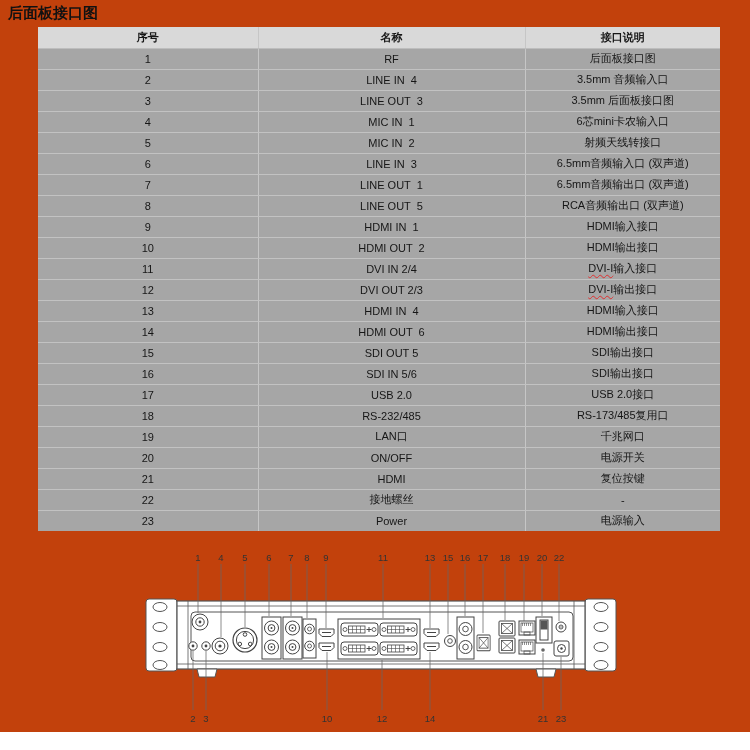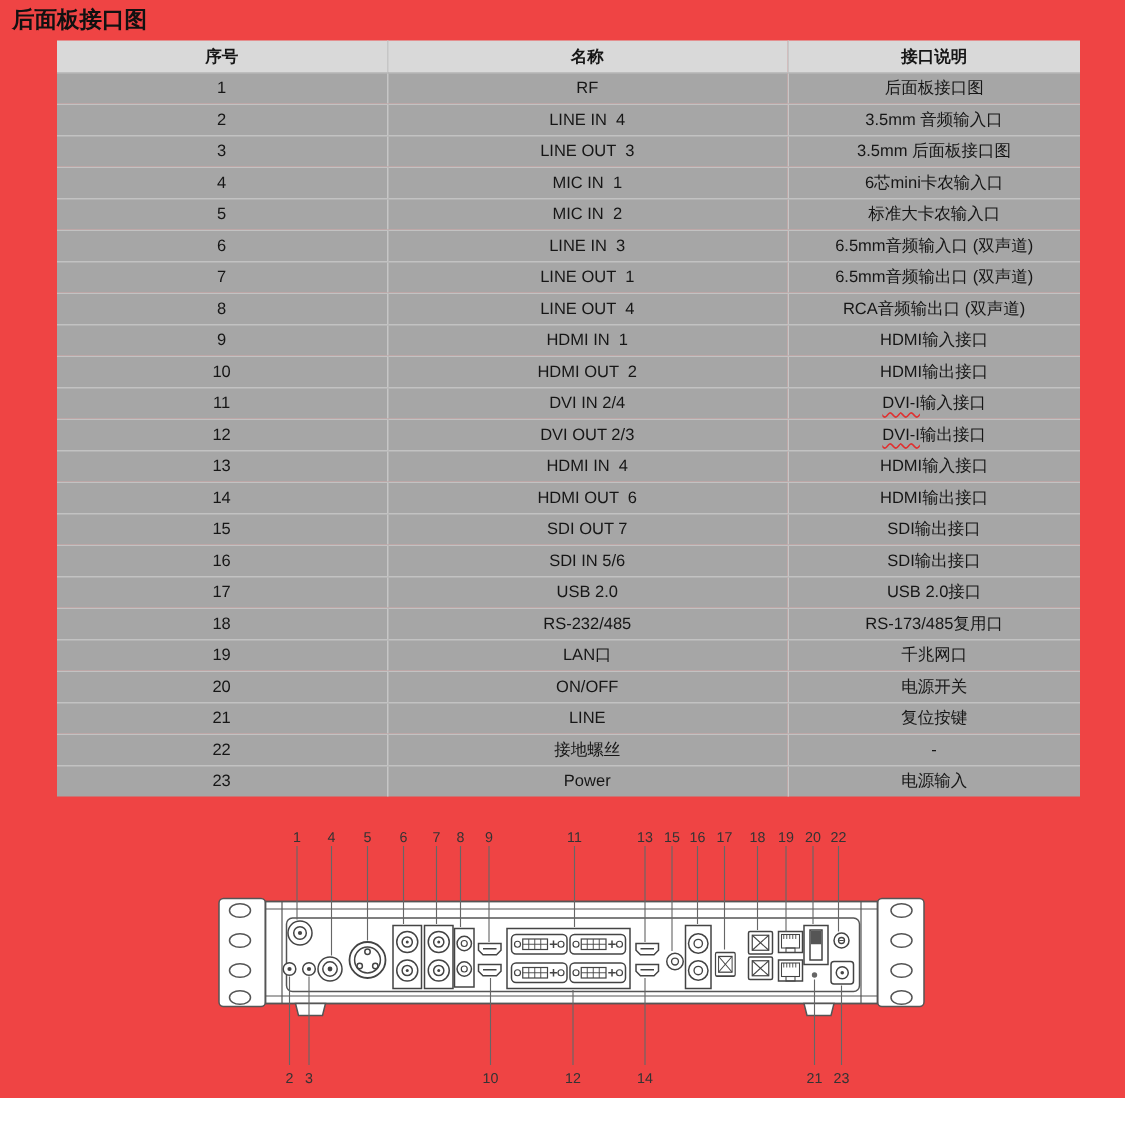--- a/index.html
+++ b/index.html
@@ -1,18 +1,18 @@
 <!DOCTYPE html>
 <html><head>
 <meta charset="utf-8">
 <style>
   * { margin:0; padding:0; box-sizing:border-box; }
   html,body { width:750px; height:750px; background:#ffffff;
     font-family:"Liberation Sans","DejaVu Sans",sans-serif; color:#1a1a1a; }
-  .page { position:relative; width:750px; height:732px; background:#ef4444; overflow:hidden; }
+  .page { position:relative; width:750px; height:732px; background:#c2410c; overflow:hidden; }
 
   .title { position:absolute; left:8px; top:4px; font-size:15px; font-weight:bold; color:#111; }
 
   table.iface { position:absolute; left:38px; top:27px; width:682px;
     border-collapse:collapse; table-layout:fixed; }
   table.iface col.c1 { width:220px; }
   table.iface col.c2 { width:267px; }
   table.iface col.c3 { width:195px; }
   table.iface th { background:#d9d9d9; font-weight:bold; font-size:11px; height:21px;
     text-align:center; border-bottom:1px solid #bdbdbd; color:#161616; }
@@ -63,35 +63,35 @@
           <td>3.5mm 后面板接口图</td>
         </tr>
         <tr>
           <td>4</td>
           <td>MIC IN  1</td>
           <td>6芯mini卡农输入口</td>
         </tr>
         <tr>
           <td>5</td>
           <td>MIC IN  2</td>
-          <td>标准大卡农输入口</td>
+          <td>射频天线转接口</td>
         </tr>
         <tr>
           <td>6</td>
           <td>LINE IN  3</td>
           <td>6.5mm音频输入口 (双声道)</td>
         </tr>
         <tr>
           <td>7</td>
           <td>LINE OUT  1</td>
           <td>6.5mm音频输出口 (双声道)</td>
         </tr>
         <tr>
           <td>8</td>
-          <td>LINE OUT  4</td>
+          <td>LINE OUT  5</td>
           <td>RCA音频输出口 (双声道)</td>
         </tr>
         <tr>
           <td>9</td>
           <td>HDMI IN  1</td>
           <td>HDMI输入接口</td>
         </tr>
         <tr>
           <td>10</td>
           <td>HDMI OUT  2</td>
@@ -112,21 +112,21 @@
           <td>HDMI IN  4</td>
           <td>HDMI输入接口</td>
         </tr>
         <tr>
           <td>14</td>
           <td>HDMI OUT  6</td>
           <td>HDMI输出接口</td>
         </tr>
         <tr>
           <td>15</td>
-          <td>SDI OUT 7</td>
+          <td>SDI OUT 5</td>
           <td>SDI输出接口</td>
         </tr>
         <tr>
           <td>16</td>
           <td>SDI IN 5/6</td>
           <td>SDI输出接口</td>
         </tr>
         <tr>
           <td>17</td>
           <td>USB 2.0</td>
@@ -142,21 +142,21 @@
           <td>LAN口</td>
           <td>千兆网口</td>
         </tr>
         <tr>
           <td>20</td>
           <td>ON/OFF</td>
           <td>电源开关</td>
         </tr>
         <tr>
           <td>21</td>
-          <td>LINE</td>
+          <td>HDMI</td>
           <td>复位按键</td>
         </tr>
         <tr>
           <td>22</td>
           <td>接地螺丝</td>
           <td>-</td>
         </tr>
         <tr>
           <td>23</td>
           <td>Power</td>

